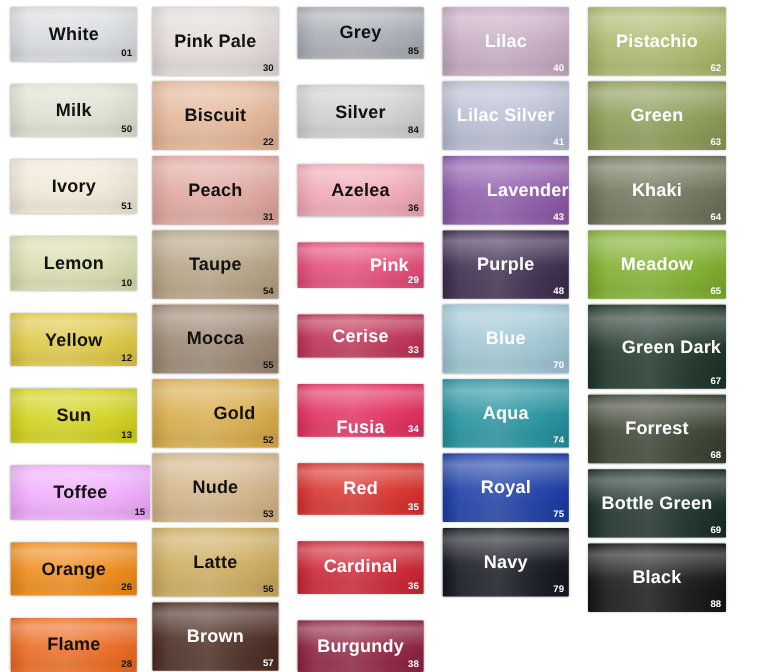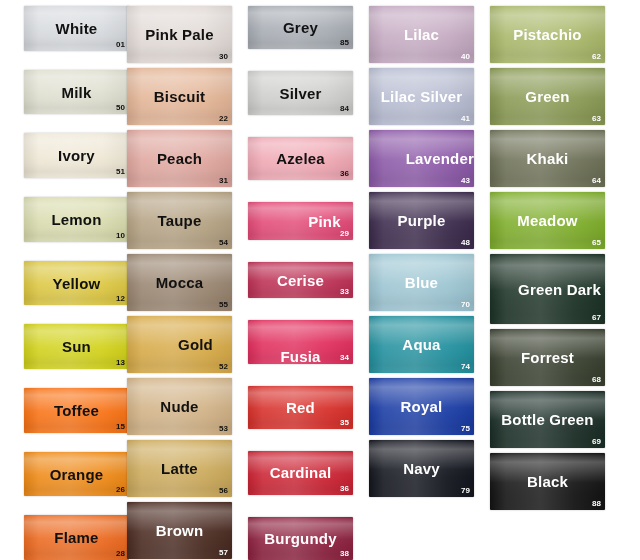--- a/index.html
+++ b/index.html
@@ -84,21 +84,21 @@
     font-weight: bold;
     line-height: 1;
   }
   .txt-dark .label, .txt-dark .code { color: #111111; }
   .txt-light .label, .txt-light .code { color: #ffffff; }
 </style>
 </head>
 <body>
 
 <div id="chart">
-    <div class="col" style="width: 121px; padding-left: 24px; gap: 19px;">
+    <div class="col" style="width: 121px; padding-left: 9px; gap: 19px;">
       <div class="swatch txt-dark" style="width: 105px; height: 57px; background: rgb(215, 218, 222);">
         <div class="sheen"></div>
         <div class="sheen2"></div>
         <span class="label">White</span>
         <span class="code">01</span>
       </div>
       <div class="swatch txt-dark" style="width: 105px; height: 57px; background: rgb(223, 223, 208);">
         <div class="sheen"></div>
         <div class="sheen2"></div>
         <span class="label">Milk</span>
@@ -121,21 +121,21 @@
         <div class="sheen2"></div>
         <span class="label">Yellow</span>
         <span class="code">12</span>
       </div>
       <div class="swatch txt-dark" style="width: 105px; height: 57px; background: rgb(210, 210, 28);">
         <div class="sheen"></div>
         <div class="sheen2"></div>
         <span class="label">Sun</span>
         <span class="code">13</span>
       </div>
-      <div class="swatch txt-dark" style="width: 105px; height: 57px; background: #f97316;">
+      <div class="swatch txt-dark" style="width: 116px; height: 57px; background: #f0abfc;">
         <div class="sheen"></div>
         <div class="sheen2"></div>
         <span class="label">Toffee</span>
         <span class="code">15</span>
       </div>
       <div class="swatch txt-dark" style="width: 105px; height: 57px; background: rgb(239, 138, 23);">
         <div class="sheen"></div>
         <div class="sheen2"></div>
         <span class="label">Orange</span>
         <span class="code">26</span>

